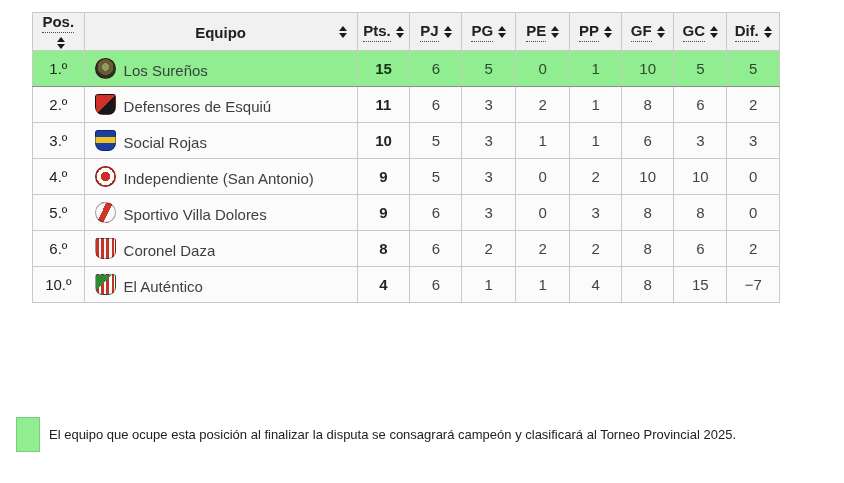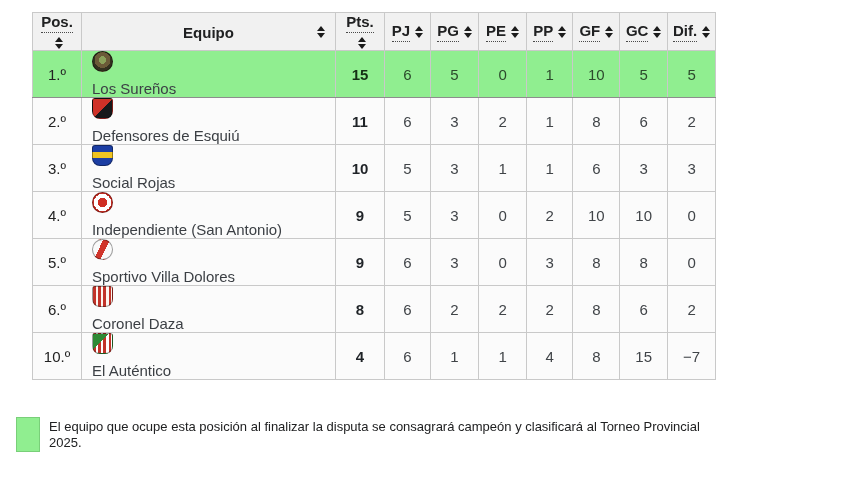--- a/index.html
+++ b/index.html
@@ -7,21 +7,21 @@
     --header-bg:#f1f1f1;
     --cell-bg:#fbfbfb;
     --border:#c9c9c9;
   }
   *{box-sizing:border-box;}
   html,body{margin:0;padding:0;}
   body{
     width:844px;height:483px;background:#ffffff;overflow:hidden;
     font-family:"Liberation Sans",sans-serif;color:#202122;
   }
-  .page{position:relative;width:716px;height:483px;}
+  .page{position:relative;width:780px;height:483px;}
 
   table.standings{
     position:absolute;left:32px;top:12px;
     border-collapse:collapse;table-layout:fixed;
   }
   .standings th,.standings td{
     border:1px solid var(--border);
     height:36px;padding:0 4px;font-size:15px;text-align:center;
     background:var(--cell-bg);
   }
@@ -32,21 +32,21 @@
   .hlbl{display:inline-block;vertical-align:middle;line-height:1.15;}
   .hlbl.abbr{border-bottom:1px dotted #4a4a4a;padding-bottom:2px;}
   .sort{display:inline-flex;flex-direction:column;gap:2px;margin-left:5px;vertical-align:middle;}
   .sort i{display:block;width:0;height:0;border-left:4px solid transparent;border-right:4px solid transparent;}
   .sort .up{border-bottom:5px solid #1b1b1b;}
   .sort .down{border-top:5px solid #1b1b1b;}
   th.th-equipo .sort{position:absolute;right:10px;top:50%;transform:translateY(-50%);margin-left:0;}
 
   td.pos{color:#222222;}
   td.team{text-align:left;padding-left:10px;}
-  td.team .inner{display:flex;align-items:flex-start;gap:8px;flex-direction:column;}
+  td.team .inner{display:flex;align-items:flex-end;gap:8px;}
   .crest{width:21px;height:21px;flex:0 0 21px;border:1px solid rgba(0,0,0,.38);}
   .crest.circle{border-radius:50%;}
   .crest.shield{border-radius:3px 3px 8px 8px;}
   td.team .tname{color:#3b3f44;white-space:nowrap;overflow:hidden;text-overflow:ellipsis;}
   td.num{color:#404448;}
   td.num.pts{font-weight:700;color:#1f2327;}
 
   tr.highlight td{background:var(--hl);}
   tr.highlight td{border-top-color:#8d8d8d;border-bottom-color:#8d8d8d;}
   tr.highlight td.num{color:#2c4a2c;}

